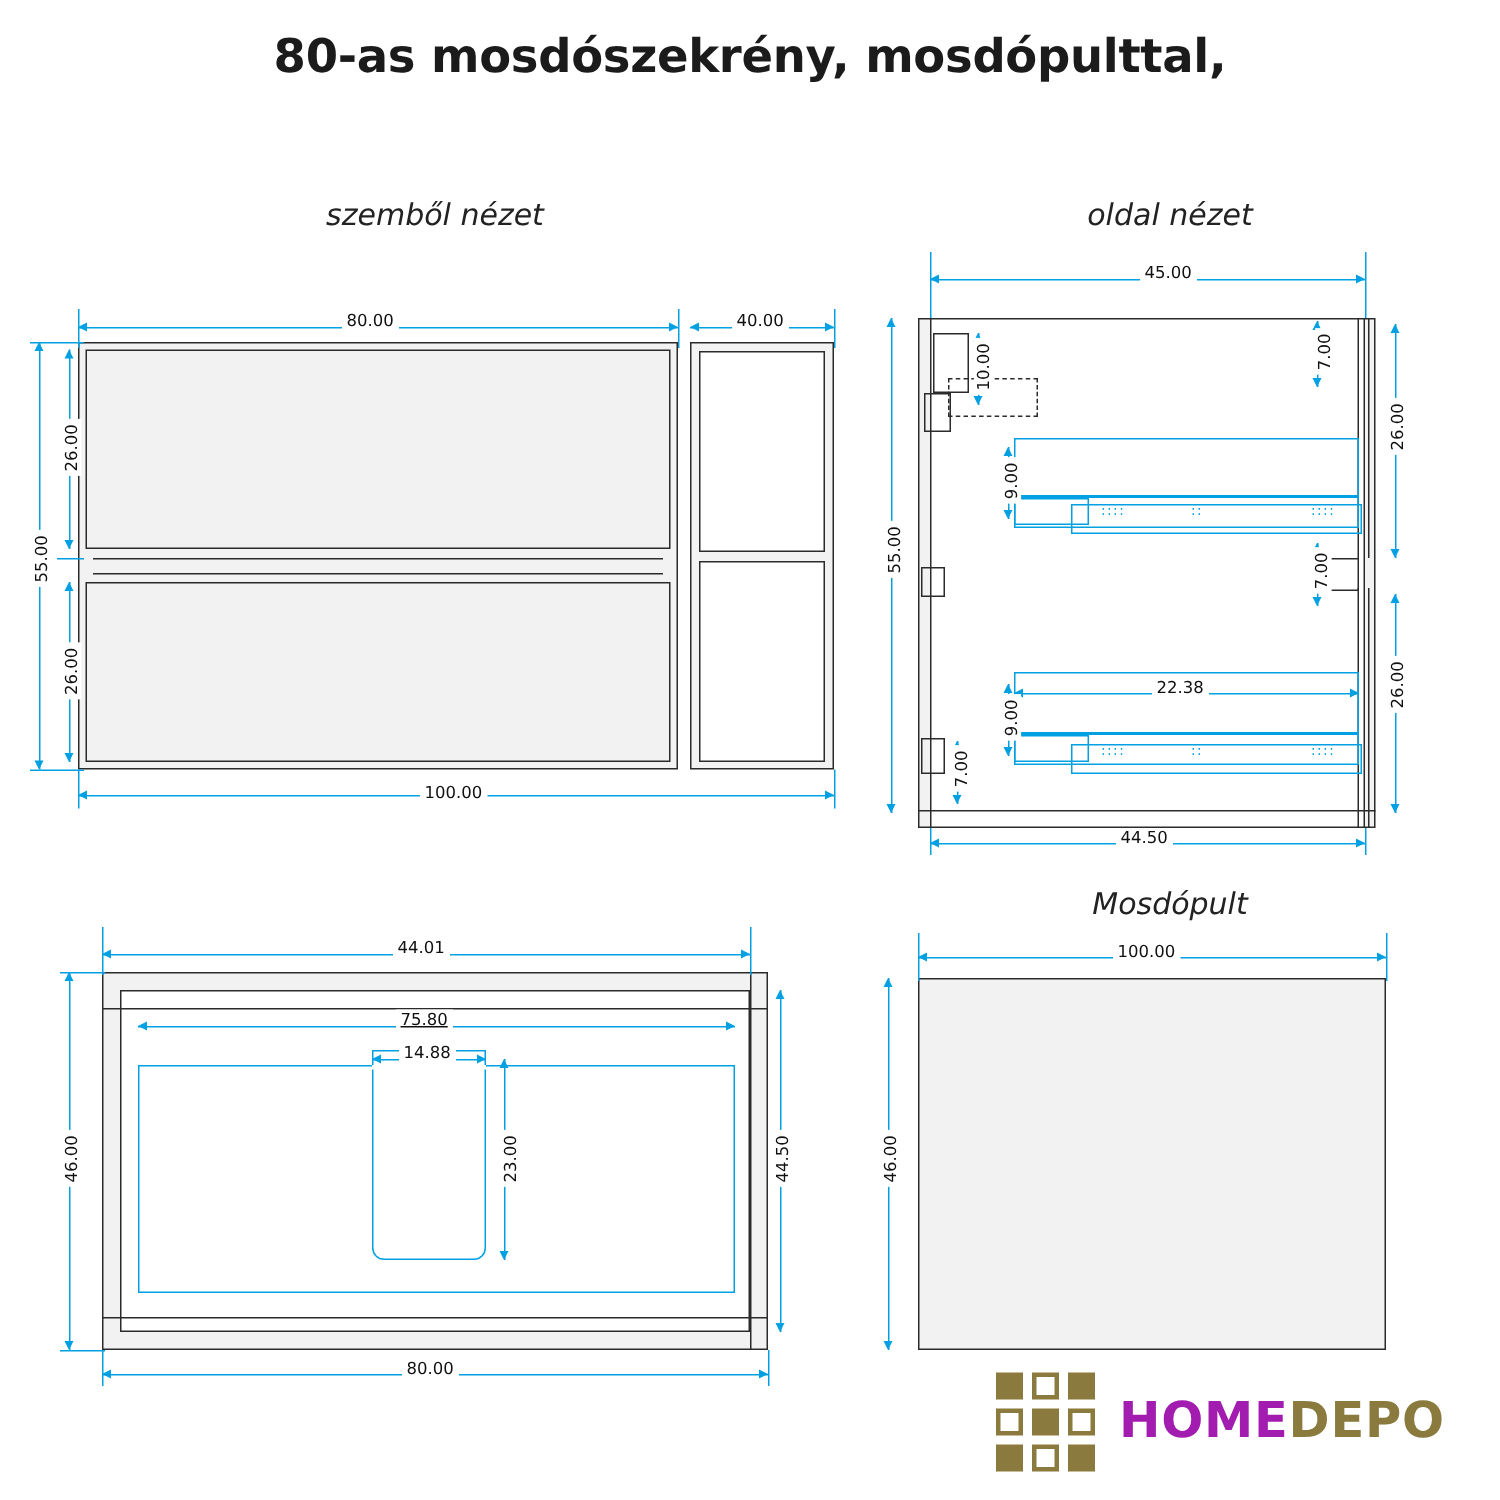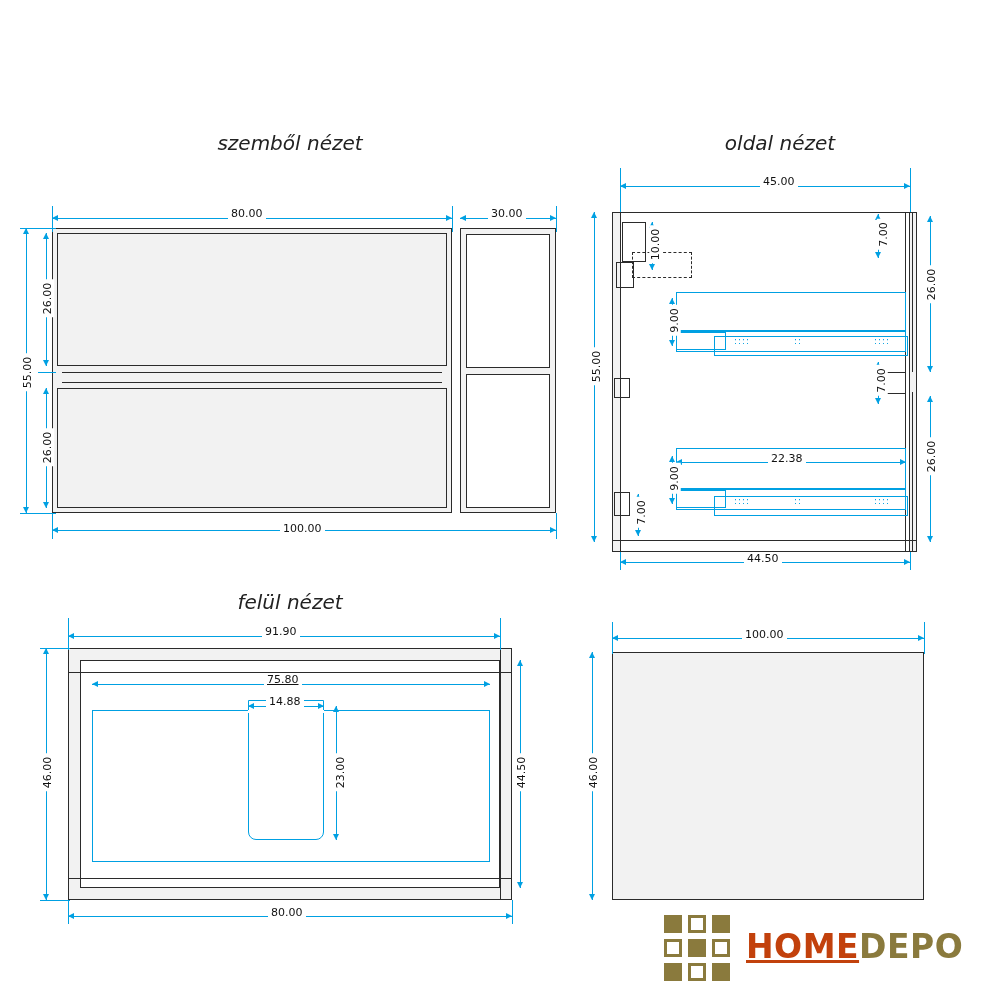--- a/index.html
+++ b/index.html
@@ -60,34 +60,35 @@
 
   .dots{position:absolute;font-size:9px;color:#00a0e2;letter-spacing:1px;line-height:6px;}
 
   
   .logo{position:absolute;left:664px;top:915px;width:320px;height:70px;}
   .logo-grid{position:absolute;left:0;top:0;width:68px;height:68px;}
   .lg-cell{position:absolute;width:18px;height:18px;box-sizing:border-box;}
   .lg-cell.filled{background:#8a7a3d;}
   .lg-cell.open{border:3px solid #8a7a3d;background:#fff;}
   .logo-text{position:absolute;left:82px;top:12px;font-size:33px;font-weight:bold;letter-spacing:0.5px;}
-  .logo-text .home{color:#c2410c;text-decoration:underline;}
+  .logo-text .home{color:#a21caf;}
   .logo-text .depo{color:#8a7a3d;}
 </style>
 </head>
 <body>
 
 <div class="page">
 
   <div class="title">
+    <div>80-as mosdószekrény, mosdópulttal,</div>
   </div>
 
   <div class="view-label" style="left:620px;top:131px;width:320px;">oldal nézet</div>
   <div class="view-label" style="left:130px;top:131px;width:320px;">szemből nézet</div>
-  <div class="view-label" style="left:130px;top:590px;width:320px;">felül nézet</div>
+  <div class="view-label" style="left:620px;top:590px;width:320px;">Mosdópult</div>
 
   <div class="panel">
 
     <div class="box fillgray" style="left:52px;top:228px;width:400px;height:285px;"></div>
 
     <div class="box fillgray" style="left:57px;top:233px;width:390px;height:133px;"></div>
 
     <div class="ln h" style="left:62px;top:372px;width:380px;"></div>
     <div class="ln h" style="left:62px;top:382px;width:380px;"></div>
 
@@ -102,21 +103,21 @@
     <div class="ln v" style="left:556px;top:206px;height:26px;background:#00a0e2;"></div>
 
     <div class="dim h" style="left:52px;top:218px;width:400px;"></div>
     <div class="arrow l" style="left:52px;top:215px;"></div>
     <div class="arrow r" style="left:446px;top:215px;"></div>
     <div class="dimtxt" style="left:228px;top:207px;">80.00</div>
 
     <div class="dim h" style="left:460px;top:218px;width:96px;"></div>
     <div class="arrow l" style="left:460px;top:215px;"></div>
     <div class="arrow r" style="left:550px;top:215px;"></div>
-    <div class="dimtxt" style="left:488px;top:207px;">30.00</div>
+    <div class="dimtxt" style="left:488px;top:207px;">40.00</div>
 
     <div class="ln v" style="left:52px;top:513px;height:26px;background:#00a0e2;"></div>
     <div class="ln v" style="left:556px;top:513px;height:26px;background:#00a0e2;"></div>
     <div class="dim h" style="left:52px;top:530px;width:504px;"></div>
     <div class="arrow l" style="left:52px;top:527px;"></div>
     <div class="arrow r" style="left:550px;top:527px;"></div>
     <div class="dimtxt" style="left:280px;top:522px;">100.00</div>
 
     <div class="dim v" style="left:46px;top:233px;height:133px;"></div>
     <div class="arrow u" style="left:43px;top:233px;"></div>
@@ -248,21 +249,21 @@
 
     <div class="boxb" style="left:92px;top:710px;width:398px;height:152px;"></div>
     <div class="boxb" style="left:248px;top:700px;width:76px;height:140px;border-radius:0 0 8px 8px;"></div>
     <div class="lnb h" style="left:248px;top:710px;width:76px;background:#ffffff;height:3px;"></div>
 
     <div class="ln v" style="left:68px;top:618px;height:32px;background:#00a0e2;"></div>
     <div class="ln v" style="left:500px;top:618px;height:32px;background:#00a0e2;"></div>
     <div class="dim h" style="left:68px;top:636px;width:432px;"></div>
     <div class="arrow l" style="left:68px;top:633px;"></div>
     <div class="arrow r" style="left:494px;top:633px;"></div>
-    <div class="dimtxt" style="left:262px;top:625px;">91.90</div>
+    <div class="dimtxt" style="left:262px;top:625px;">44.01</div>
 
     <div class="dim h" style="left:92px;top:684px;width:398px;"></div>
     <div class="arrow l" style="left:92px;top:681px;"></div>
     <div class="arrow r" style="left:484px;top:681px;"></div>
     <div class="dimtxt" style="left:264px;top:673px;text-decoration:underline;">75.80</div>
 
     <div class="dim h" style="left:248px;top:706px;width:76px;"></div>
     <div class="arrow l" style="left:248px;top:703px;"></div>
     <div class="arrow r" style="left:318px;top:703px;"></div>
     <div class="dimtxt" style="left:266px;top:695px;">14.88</div>

